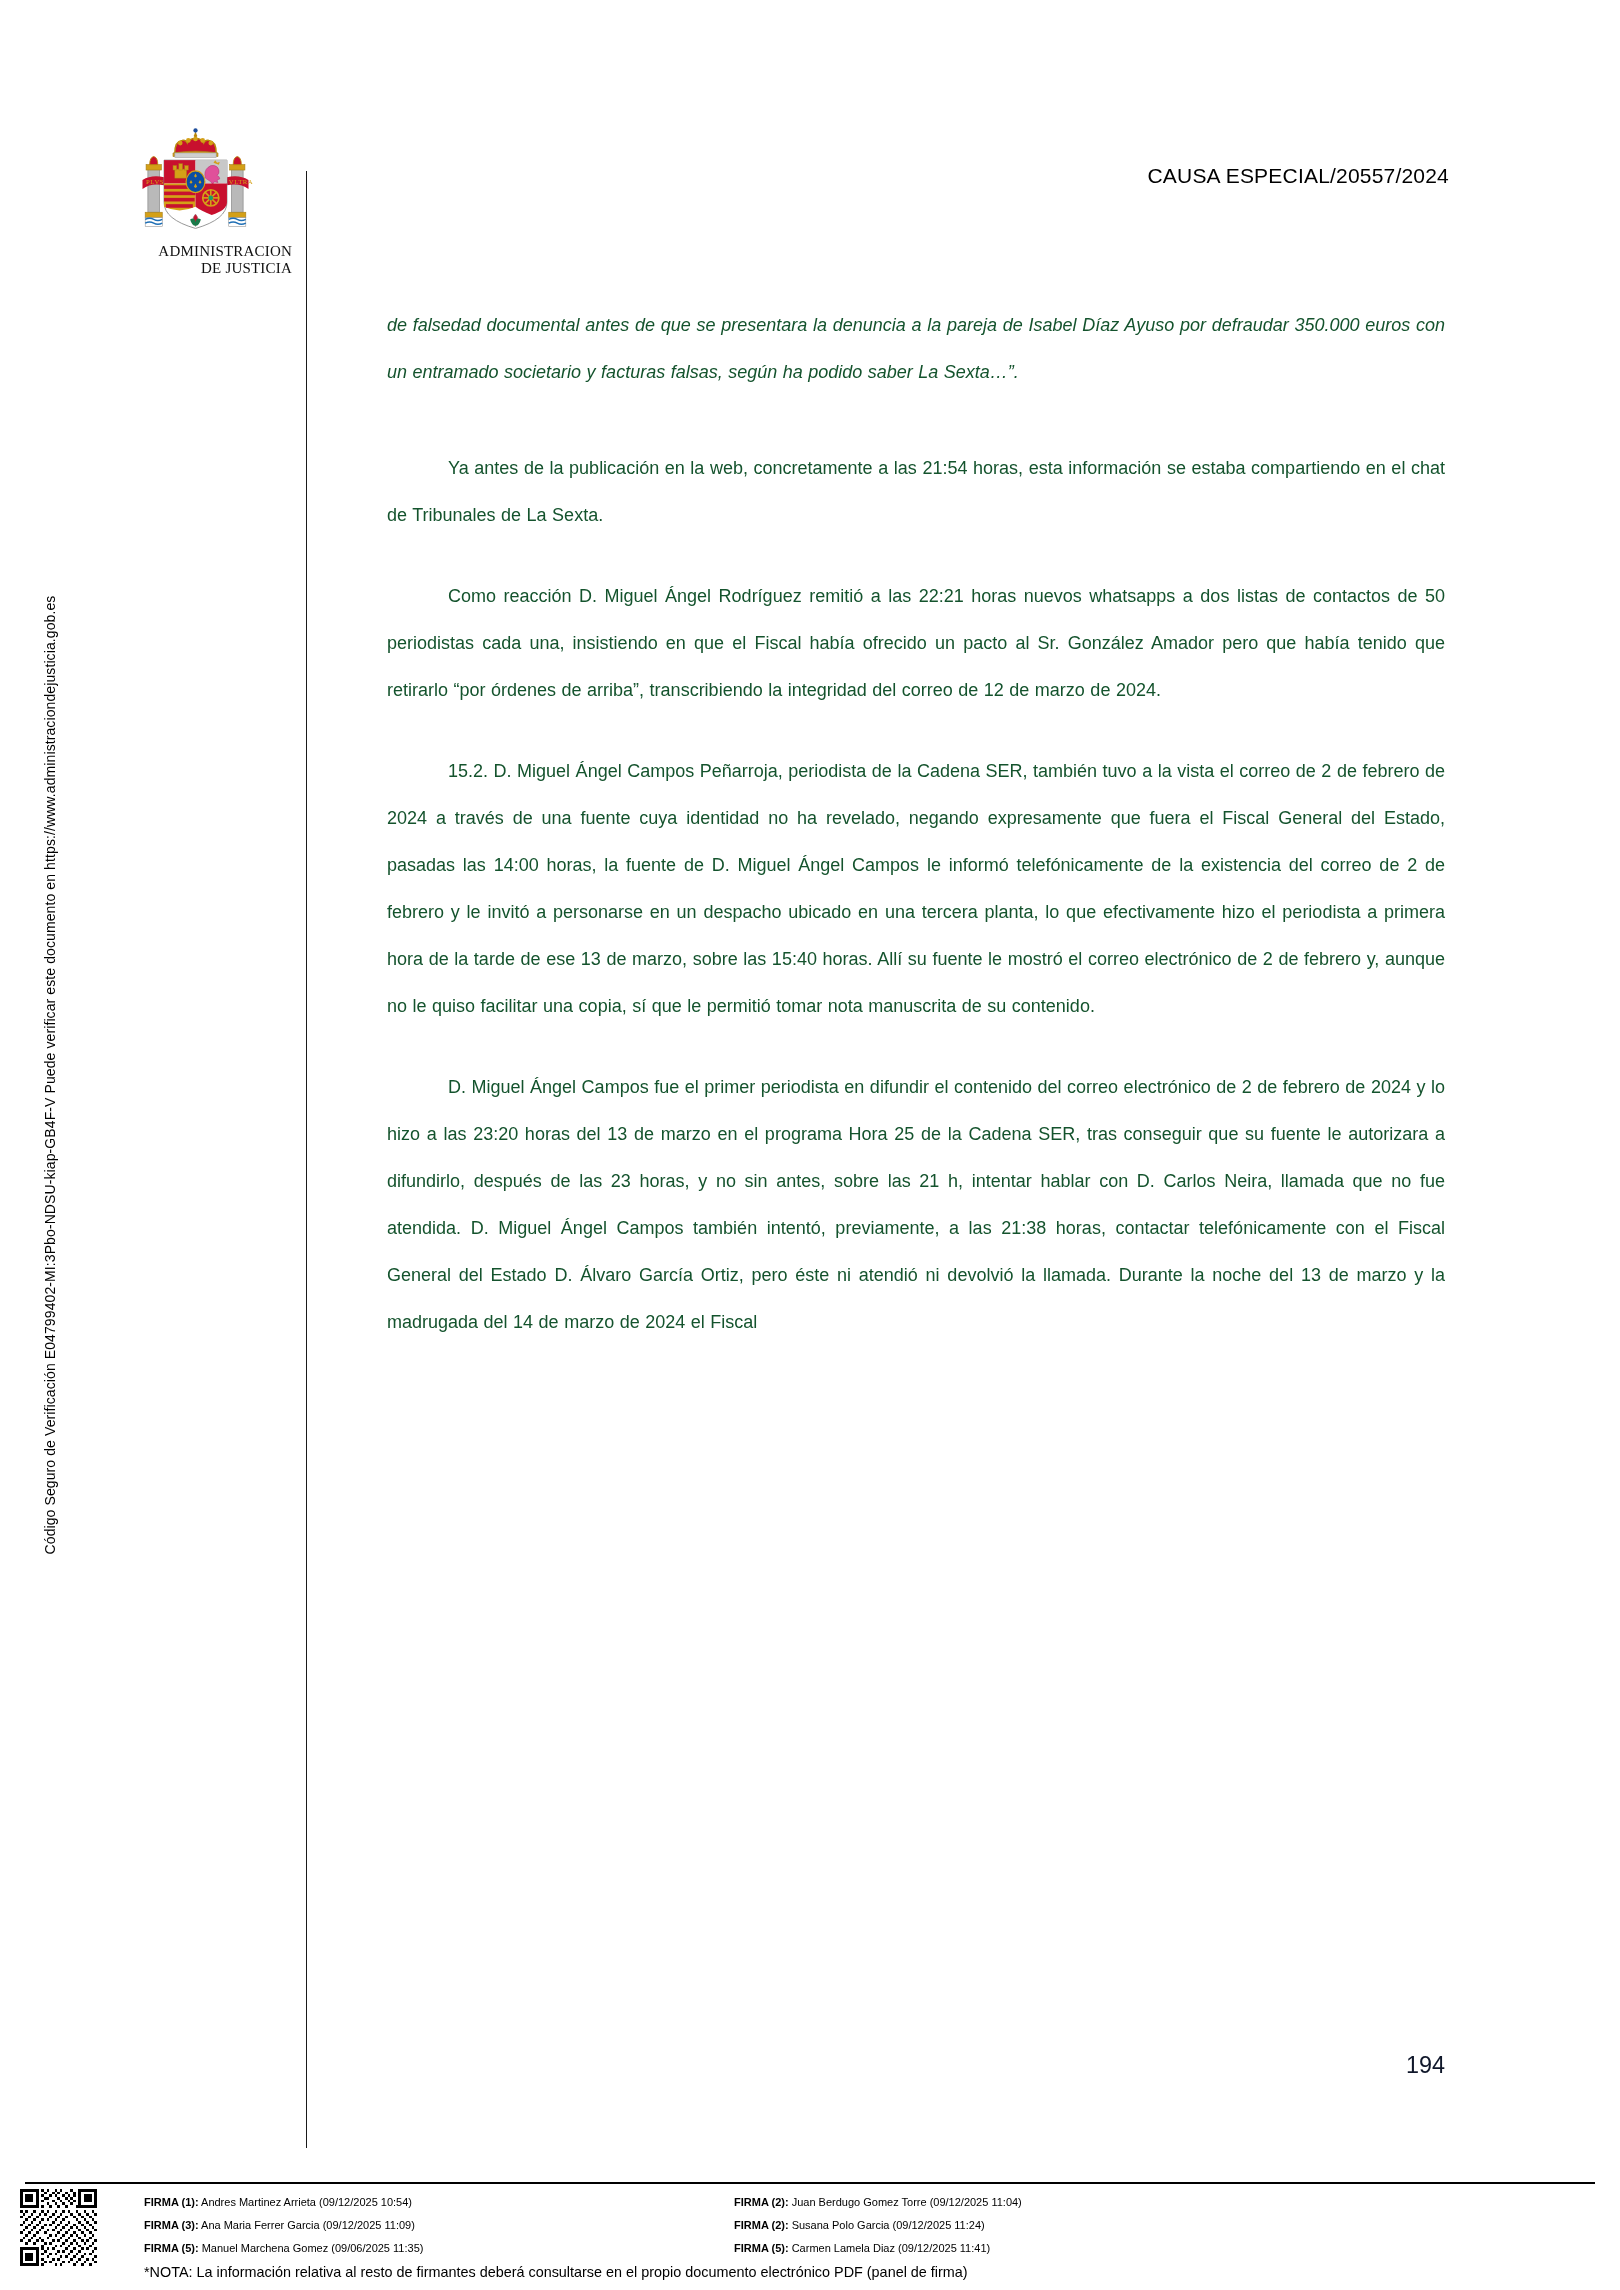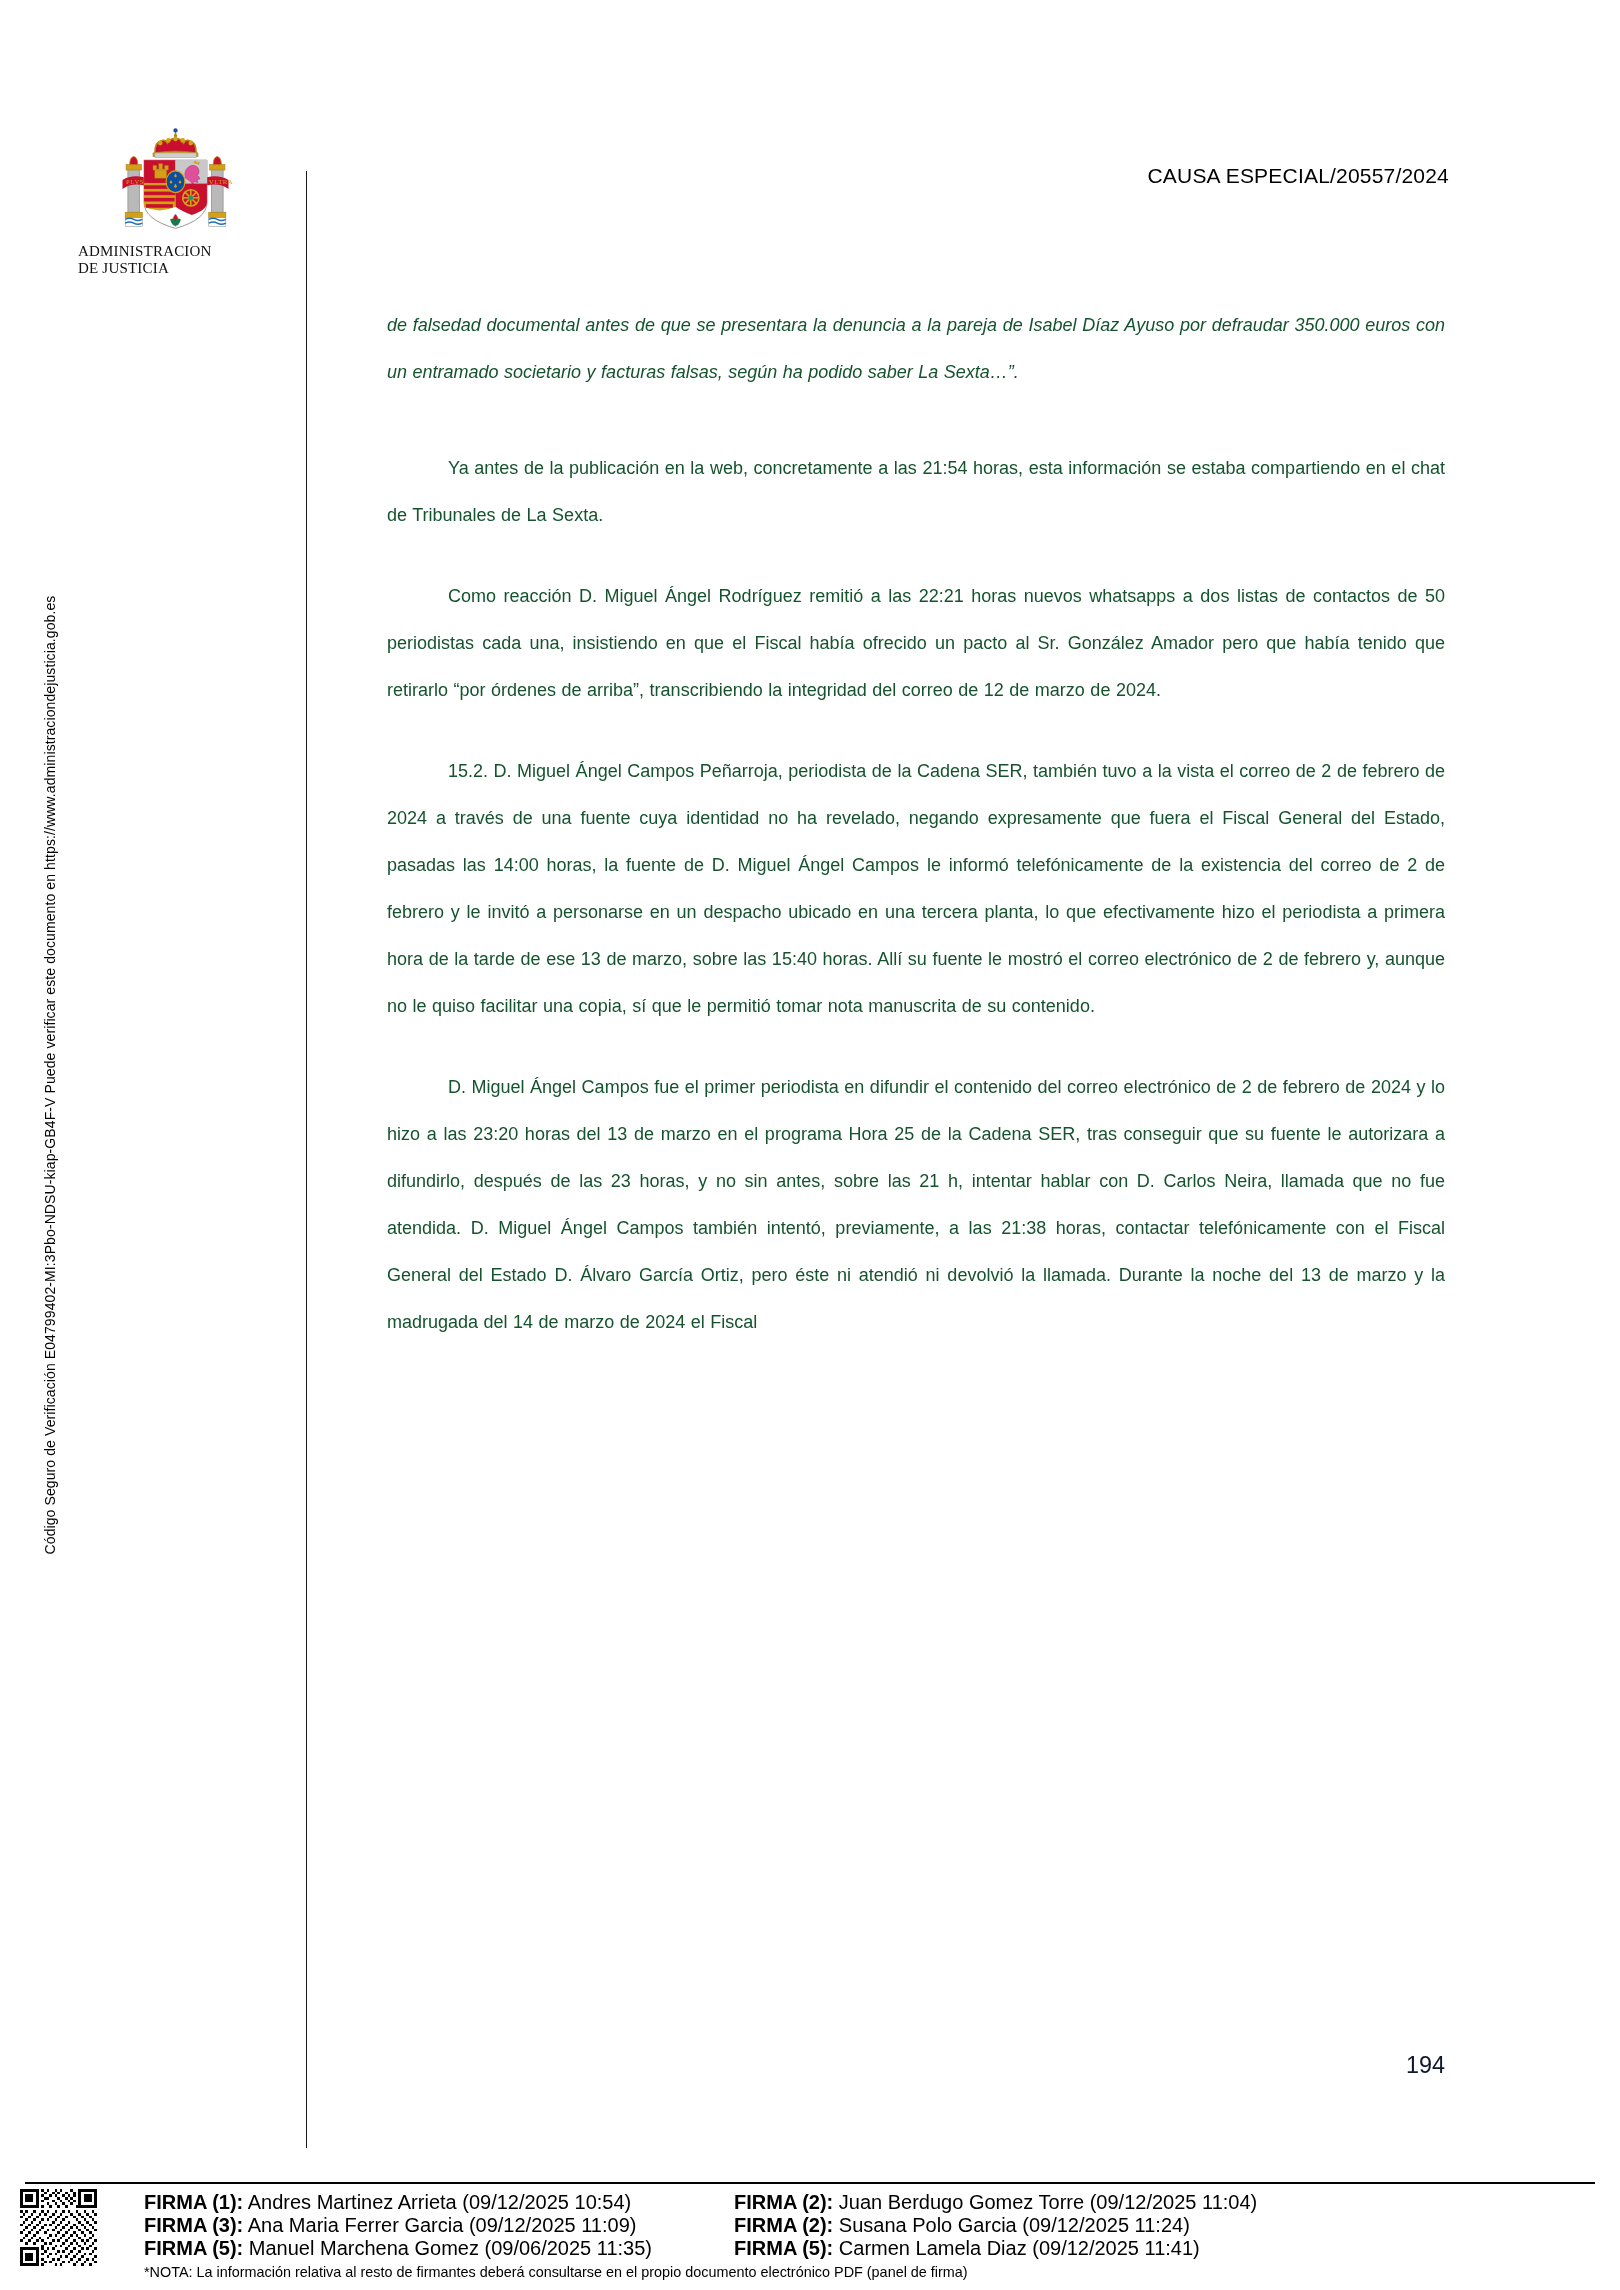--- a/index.html
+++ b/index.html
@@ -38,24 +38,24 @@
     letter-spacing: 0.1px;
     color: #000;
     white-space: nowrap;
     text-align: center;
     font-family: "Liberation Sans", sans-serif;
   }
 
   
   .crest-block {
     position: absolute;
-    left: 78px;
+    left: 98px;
     top: 126px;
     width: 194px;
-    text-align: left;
+    text-align: right;
   }
   .crest-svg { display: block; margin: 0 auto; }
   .crest-caption {
     font-family: "Liberation Serif", serif;
     font-size: 15px;
     line-height: 1.16;
     letter-spacing: 0.2px;
     color: #111;
     margin-top: 1.8px;
   }
@@ -138,21 +138,21 @@
     top: 2191px;
     width: 1458px;
   }
   .sig-grid {
     display: grid;
     grid-template-columns: 590px 1fr;
     column-gap: 0px;
     row-gap: 0px;
   }
   .sig-line {
-    font-size: 20px;
+    font-size: 11px;
     line-height: 23px;
     color: #000;
     white-space: nowrap;
   }
   .sig-line .lbl { font-weight: 700; }
   .sig-note {
     margin-top: 2.7px;
     font-size: 14.4px;
     line-height: 19px;
     color: #000;

